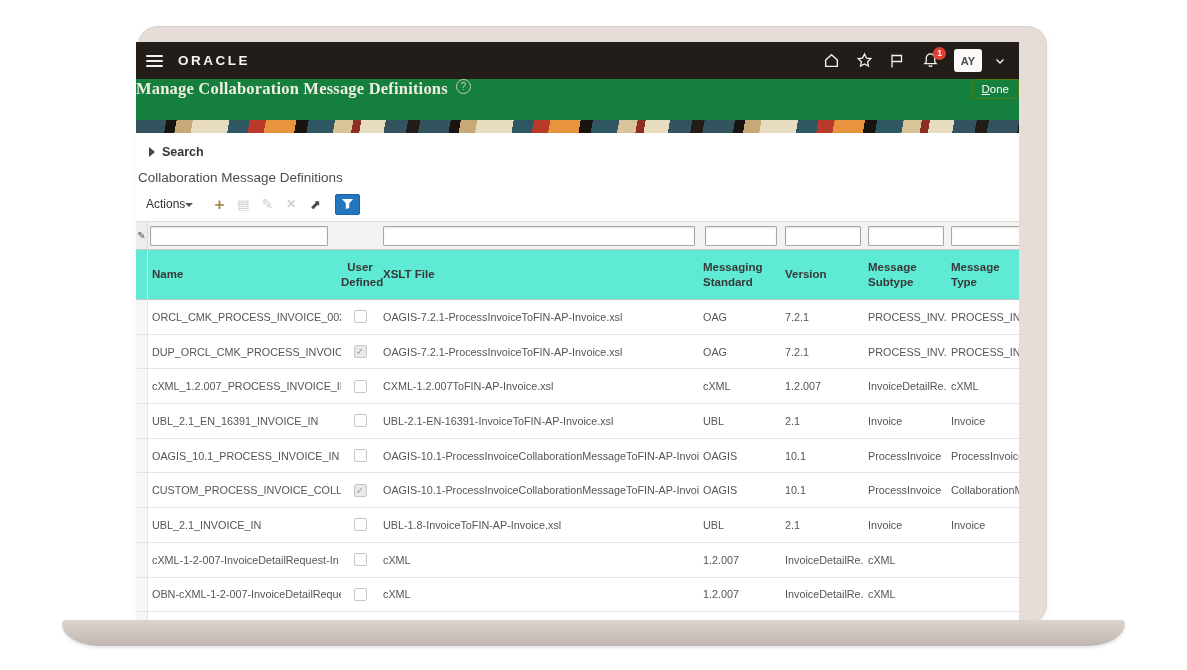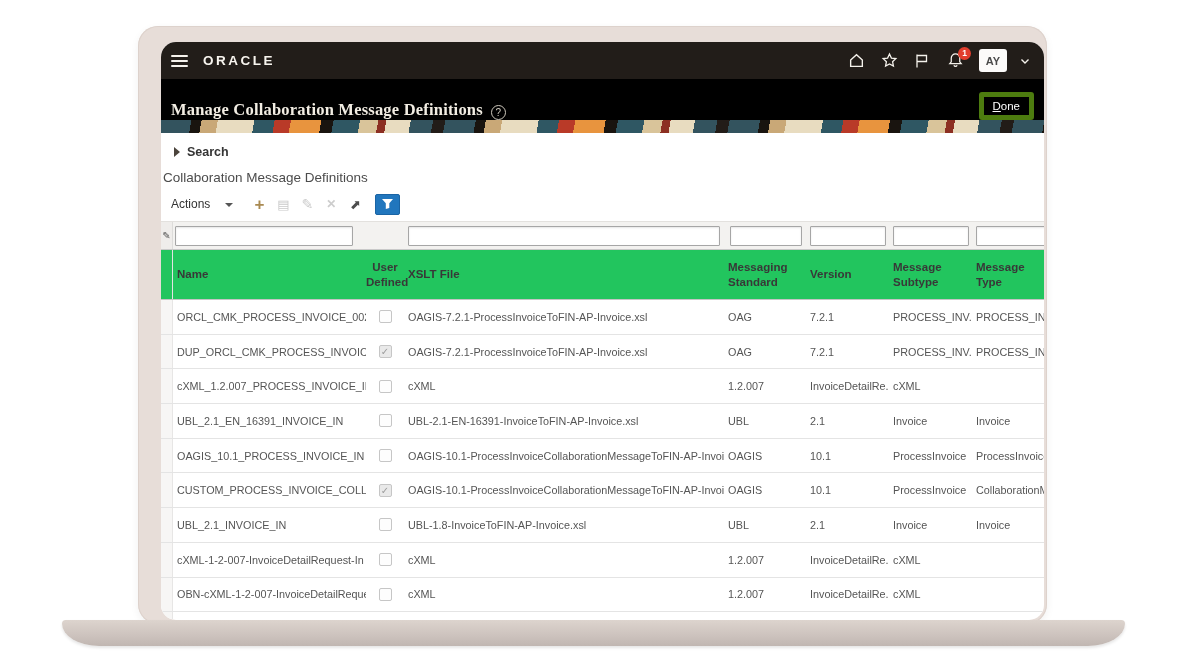--- a/index.html
+++ b/index.html
@@ -7,50 +7,50 @@
               font-family:"Liberation Sans", sans-serif; }
 
   
   .bezel { position:absolute; left:138px; top:26px; width:909px; height:598px;
            background:#e7ddd8; border-radius:20px;
            box-shadow:0 0 0 1px #ddd2cc inset, 0 3px 8px rgba(0,0,0,.06); }
   .base  { position:absolute; left:62px; top:620px; width:1063px; height:26px;
            background:linear-gradient(#ddd4ce, #cbc1bc 65%, #c0b6b1);
            border-radius:4px 4px 40px 40px / 4px 4px 24px 24px;
            box-shadow:0 2px 3px rgba(0,0,0,.10); }
-  .screen { position:absolute; left:161px; top:42px; width:883px; height:578px;
-            background:#ffffff; overflow:hidden;border-radius:15px; }
+  .screen { position:absolute; left:136px; top:42px; width:883px; height:578px;
+            background:#ffffff; overflow:hidden; }
 
   
   .topbar { height:37px; background:#221d19; display:flex; align-items:center;
             padding:0 10px; color:#fff; }
   .hamburger { width:17px; height:12px; display:flex; flex-direction:column;
                justify-content:space-between; cursor:pointer; }
   .hamburger b { display:block; height:2px; background:#f5f2ec; border-radius:1px; }
   .brand { margin-left:15px; font-size:13.5px; font-weight:bold; letter-spacing:2.5px;
            color:#f7f4ee; }
   .topbar-right { margin-left:auto; display:flex; align-items:center; gap:15px; }
   .tb-ico { width:18px; height:18px; display:flex; align-items:center; justify-content:center; cursor:pointer; }
   .bell-wrap { position:relative; }
   .badge { position:absolute; top:-5px; right:-7px; min-width:13px; height:13px;
            background:#e23e2e; border-radius:50%; color:#fff; font-size:8.5px;
            display:flex; align-items:center; justify-content:center; font-weight:bold; }
   .avatar { width:28px; height:23px; background:#fcfbfa; border-radius:3px;
             color:#4a4a4a; font-size:11px; font-weight:bold; display:flex;
             align-items:center; justify-content:center; cursor:pointer; }
   .chev { margin-left:-6px; }
 
-  .titlebar { height:41px; background:#000000; display:flex; align-items:flex-end;
-              padding:0 10px; }
+  .titlebar { height:41px; background:#15803d; display:flex; align-items:flex-start;
+              padding:0 0; }
   .page-title { font-family:"Liberation Serif", serif; font-weight:600;
                 font-size:16.5px; color:#f2ede3; letter-spacing:.2px; }
   .help-ico { display:inline-flex; width:15px; height:15px; border:1px solid #cfc9bd;
               border-radius:50%; color:#cfc9bd; font-size:10px; align-items:center;
               justify-content:center; margin-left:8px; vertical-align:middle; }
-  .done-btn { margin-left:auto; background:transparent; border:5px solid #4d7c0f;
+  .done-btn { margin-left:auto; background:transparent; border:1px solid #4d7c0f;
               border-radius:3px; color:#fff; font-size:11.5px; padding:3px 9px;
               cursor:pointer; font-family:"Liberation Sans", sans-serif; }
   .done-btn u { text-decoration:underline; }
 
   
   .banner { height:13px;
     background:
       repeating-linear-gradient(100deg,
         #33535e 0 30px, #19140f 30px 40px, #c9a877 40px 56px, #e8dcc0 56px 92px,
         #2f5763 92px 112px, #b93a28 112px 128px, #e8943e 128px 158px, #19140f 158px 170px,
@@ -60,21 +60,21 @@
 
   
   .content { position:relative; }
   .search-row { margin:12px 0 0 13px; display:flex; align-items:center; gap:7px; cursor:pointer; }
   .disc-arrow { width:0; height:0; border-left:6px solid #4b443c; border-top:5px solid transparent;
                 border-bottom:5px solid transparent; }
   .search-label { font-size:12.5px; font-weight:bold; color:#353535; }
   .section-title { margin:11px 0 0 2px; font-size:13.5px; color:#4c4c4c; }
 
   .toolbar { margin:7px 0 0 10px; height:24px; display:flex; align-items:center; }
-  .actions { display:flex; align-items:center; gap:15px; font-size:12px; color:#333; cursor:pointer; }
+  .actions { display:flex; align-items:center; gap:0; font-size:12px; color:#333; cursor:pointer; }
   .actions .caret { width:0; height:0; border-top:4px solid #555; border-left:4px solid transparent;
                     border-right:4px solid transparent; margin-top:1px; }
   .tbico { width:24px; text-align:center; cursor:pointer; user-select:none; }
   .ico-plus { margin-left:14px; color:#a98a52; font-size:17px; font-weight:bold; line-height:17px; }
   .ico-dup  { color:#c9c9c9; font-size:13px; }
   .ico-edit { color:#c9c9c9; font-size:14px; }
   .ico-del  { color:#cdcdcd; font-size:12px; font-weight:bold; }
   .ico-detach { color:#4c4c4c; font-size:13px; }
   .qbe-btn { margin-left:8px; width:25px; height:21px; background:#2176bd; border:1px solid #1a64a4;
              border-radius:2px; display:flex; align-items:center; justify-content:center; cursor:pointer; }
@@ -90,21 +90,21 @@
             box-shadow:inset 0 1px 2px rgba(0,0,0,.10); font-size:11px; padding:0 3px;
             font-family:"Liberation Sans", sans-serif; }
   .f-name    { width:178px; margin-left:2px; }
   .f-xslt    { width:312px; margin-left:4px; }
   .f-std     { width:72px;  margin-left:6px; }
   .f-ver     { width:76px;  margin-left:4px; }
   .f-sub     { width:76px;  margin-left:4px; }
   .f-type    { width:80px;  margin-left:4px; }
 
   .thead { height:51px; border-top:1px solid #c9c9c9; border-bottom:1px solid #c5c5c5;
-           align-items:center; background:#22c55e; }
+           align-items:center; background:#5eead4; }
   .th { font-size:11.5px; font-weight:bold; color:#383838; padding-left:4px; line-height:1.25; }
   .th.center { text-align:center; padding-left:0; }
   .th-rowhdr { height:100%; border-right:1px solid #e3e3e3; }
 
   .trow { height:34.7px; border-bottom:1px solid #e4e4e4; align-items:center; }
   .td { font-size:10.8px; color:#555; padding-left:4px; white-space:nowrap; overflow:hidden; }
   .td.rowhdr { height:100%; background:#f7f6f5; border-right:1px solid #e7e6e5; padding:0; }
   .td.ud { display:flex; justify-content:center; padding-left:0; overflow:visible; }
   .cb { width:13px; height:13px; border:1px solid #c6c6c6; background:#fdfdfd; border-radius:2px;
         display:flex; align-items:center; justify-content:center; font-size:10px; color:#9b9b9b;
@@ -249,20 +249,21 @@
           <div class="td">7.2.1</div>
           <div class="td">PROCESS_INV...</div>
           <div class="td">PROCESS_INV...</div>
         </div>
         <div class="grid trow">
           <div class="td rowhdr"></div>
           <div class="td name">cXML_1.2.007_PROCESS_INVOICE_IN</div>
           <div class="td ud">
             <span class="cb"></span>
           </div>
+          <div class="td">CXML-1.2.007ToFIN-AP-Invoice.xsl</div>
           <div class="td">cXML</div>
           <div class="td">1.2.007</div>
           <div class="td">InvoiceDetailRe...</div>
           <div class="td">cXML</div>
         </div>
         <div class="grid trow">
           <div class="td rowhdr"></div>
           <div class="td name">UBL_2.1_EN_16391_INVOICE_IN</div>
           <div class="td ud">
             <span class="cb"></span>

